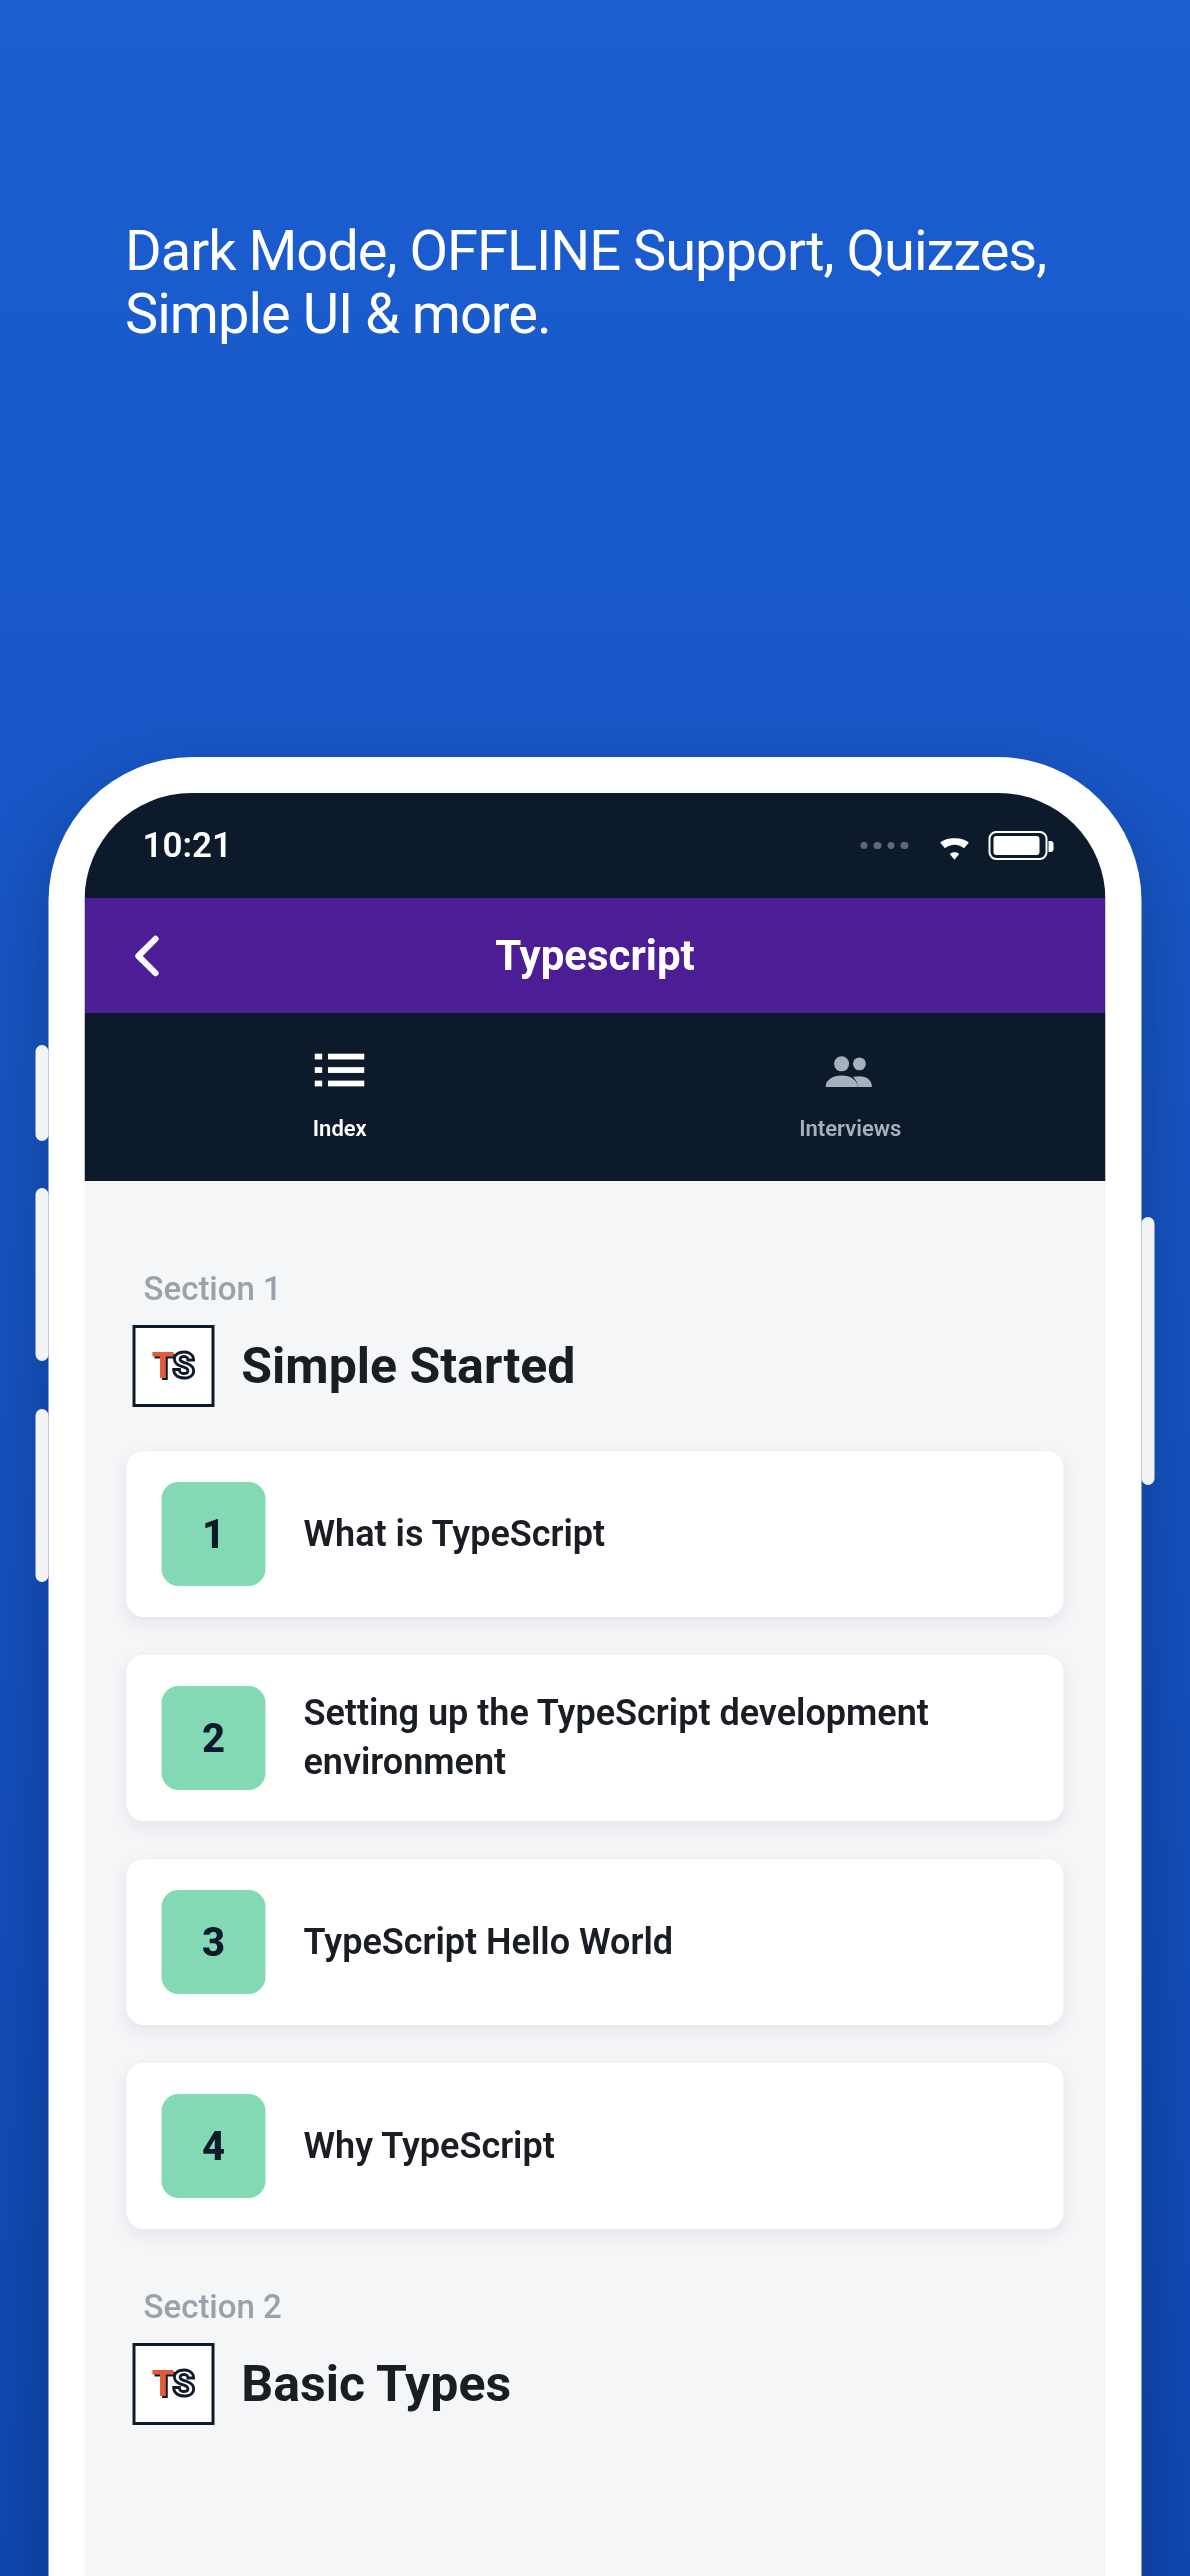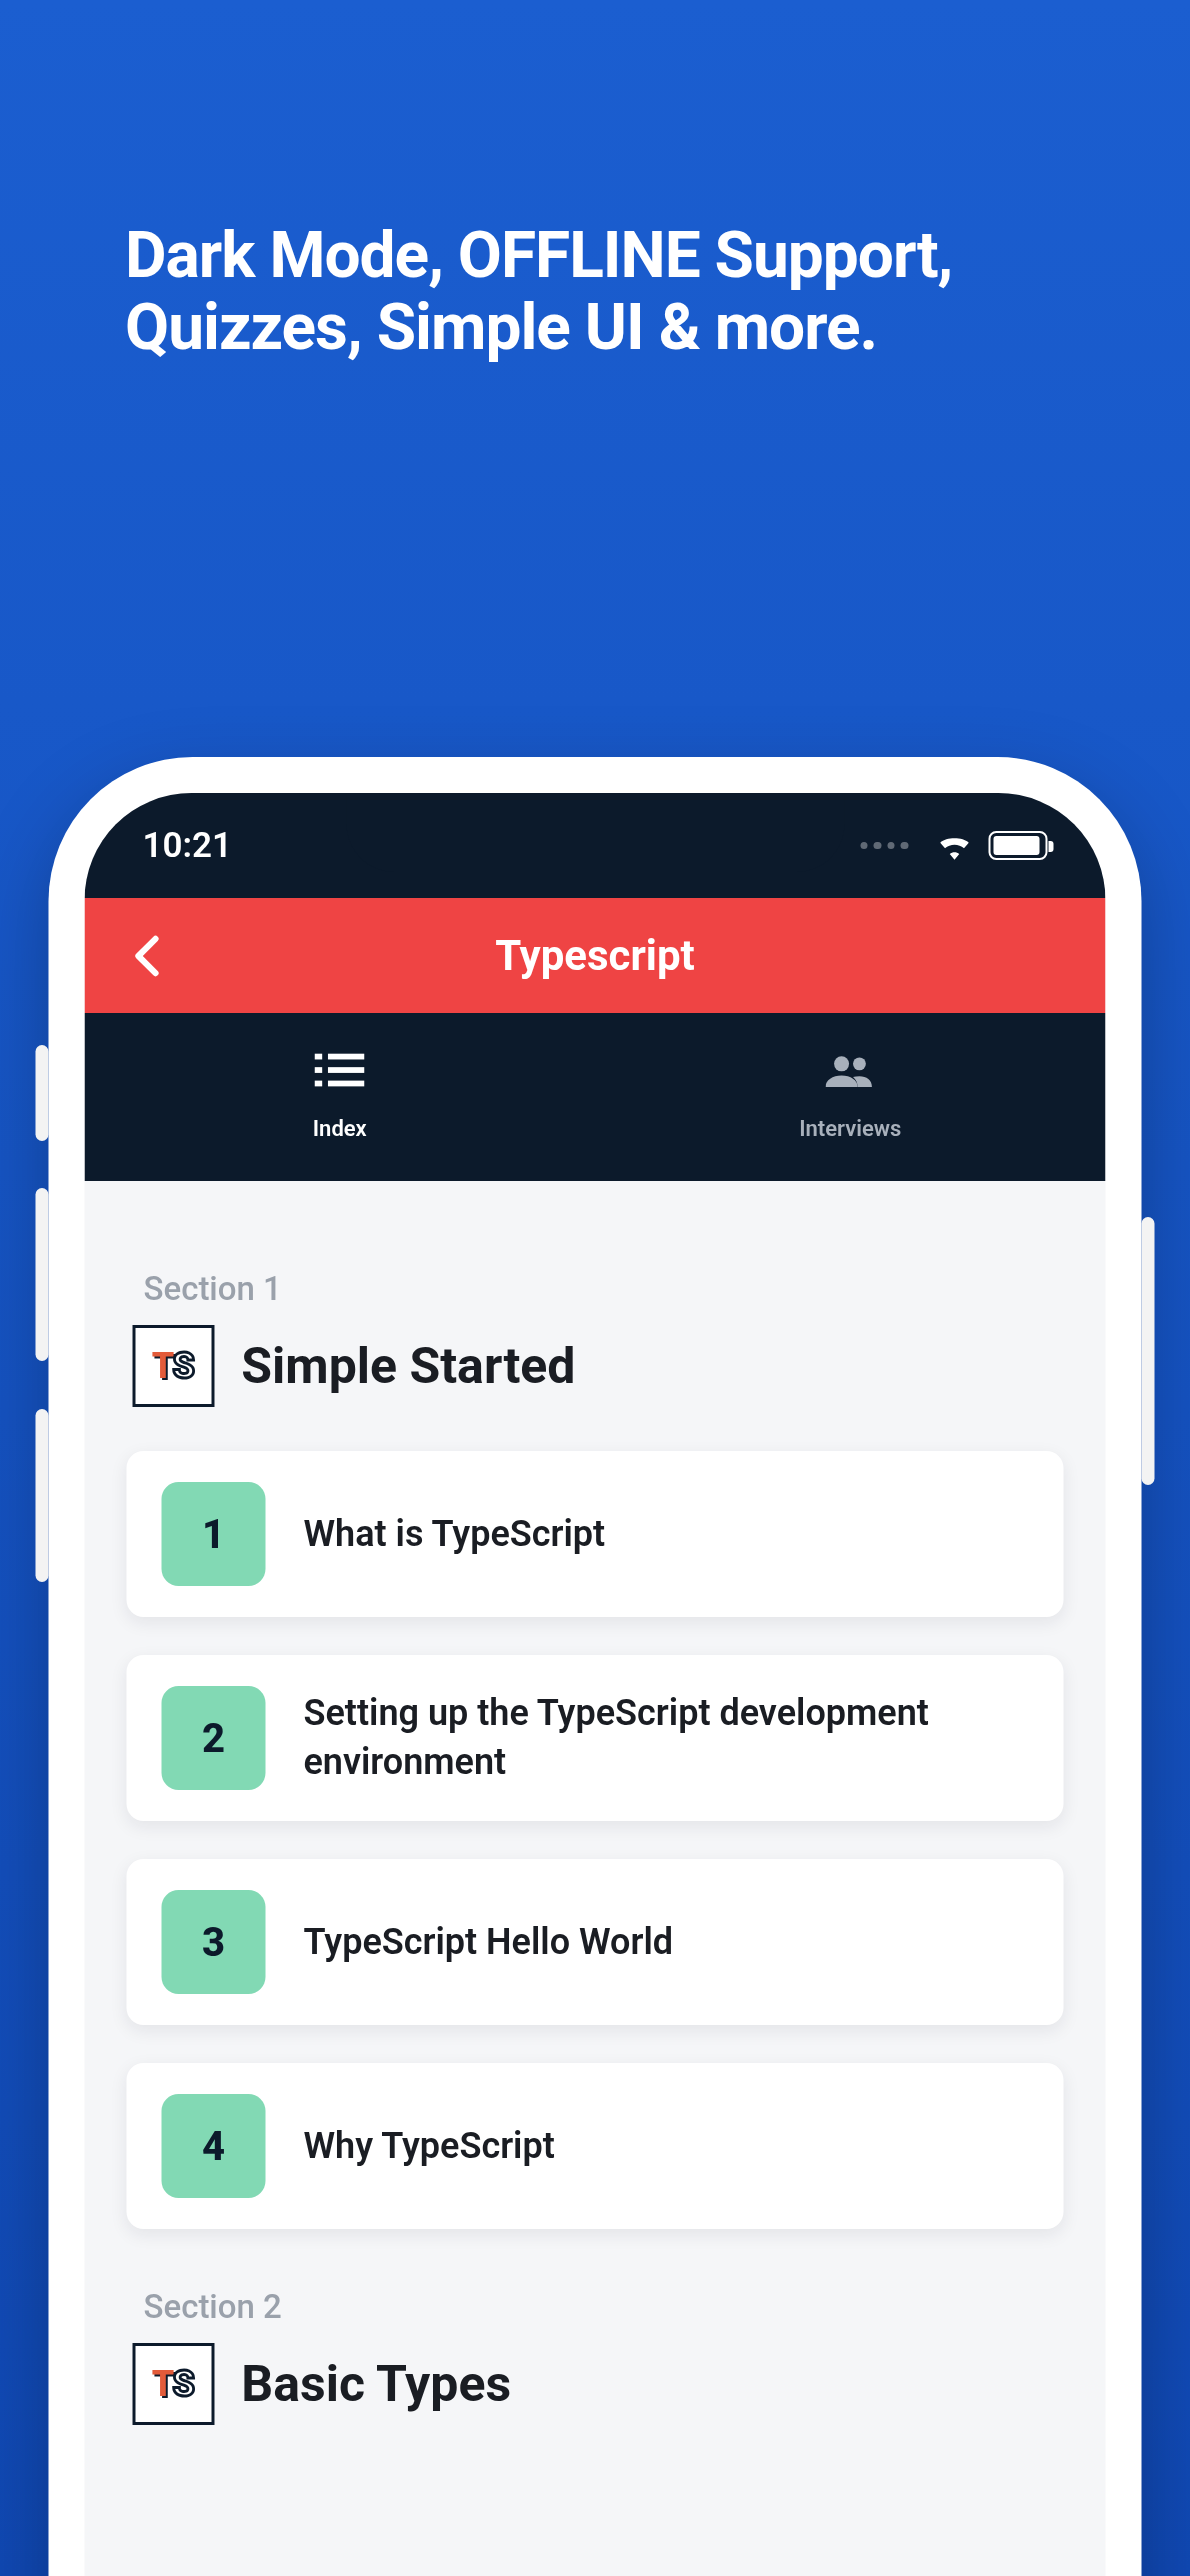--- a/index.html
+++ b/index.html
@@ -4,22 +4,22 @@
 <style>
 * { margin: 0; padding: 0; box-sizing: border-box; }
 html, body { width: 1190px; height: 2576px; }
 body {
   background: linear-gradient(180deg, #1b5ed0 0%, #1048b3 100%);
   font-family: -apple-system, BlinkMacSystemFont, "Segoe UI", Roboto, Helvetica, Arial, sans-serif;
   overflow: hidden;
 }
 .marketing-headline {
   color: #fff;
-  font-weight: 700;
-  font-size: 64px;
+  font-weight: 400;
+  font-size: 56px;
   line-height: 1.12;
   letter-spacing: -1px;
   padding: 220px 125px 0 125px;
 }
 .phone {
   position: absolute;
   left: 50%;
   transform: translateX(-50%);
   top: 757px;
   width: 1093px;
@@ -71,21 +71,21 @@
 }
 .status-right { display: flex; align-items: center; gap: 15.3px; }
 .dots { display: flex; gap: 5.8px; margin-right: 11.5px; }
 .dots span { width: 7.7px; height: 7.7px; border-radius: 50%; background: rgba(255,255,255,0.35); }
 .wifi-icon { width: 38px; height: 29px; display: flex; align-items: flex-end; justify-content: center; position: relative; }
 .wifi-icon svg { width: 38px; height: 29px; }
 .battery { width: 59px; height: 29px; border: 2.9px solid #fff; border-radius: 7.7px; position: relative; }
 .battery::after { content: ""; position: absolute; right: -7.7px; top: 7.7px; width: 4.8px; height: 11.5px; background: #fff; border-radius: 0 2.9px 2.9px 0; }
 .battery-fill { position: absolute; left: 2.9px; top: 2.9px; bottom: 2.9px; width: 46px; background: #fff; border-radius: 2.9px; }
 .navbar {
-  background: #ef4444;
+  background: #4c1d95;
   color: #fff;
   display: flex;
   align-items: center;
   justify-content: center;
   position: relative;
   height: 115px;
 }
 .back-btn {
   position: absolute;
   left: 38px;

